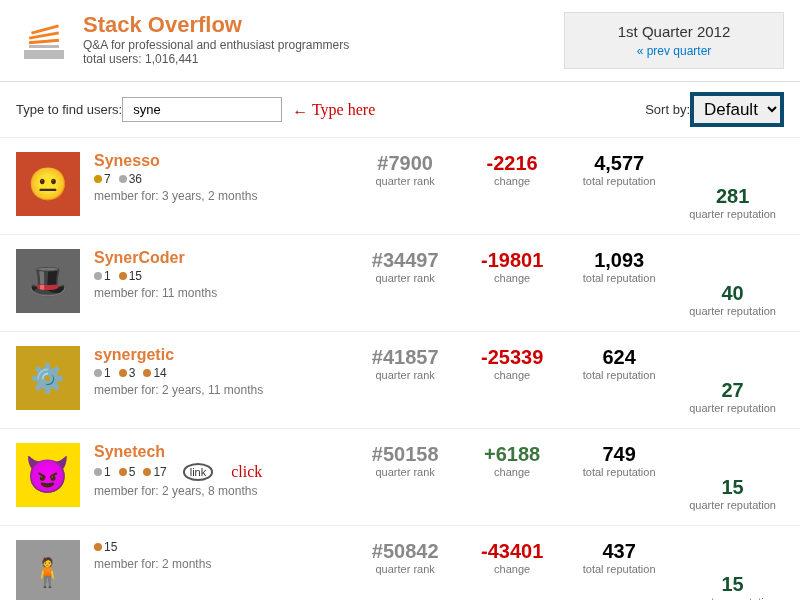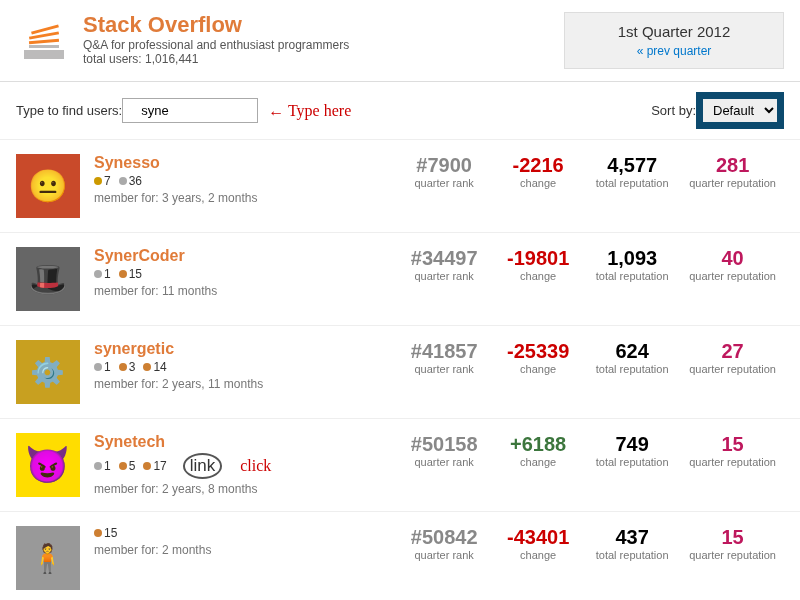--- a/index.html
+++ b/index.html
@@ -13,43 +13,43 @@
     .header-title { color: #e07b39; font-size: 22px; font-weight: bold; }
     .header-desc { color: #555; font-size: 12px; }
     .header-users { color: #555; font-size: 12px; }
     .header-quarter { background: #f0f0f0; border: 1px solid #ddd; padding: 10px 30px; text-align: center; min-width: 220px; }
     .quarter-title { font-size: 15px; color: #333; margin-bottom: 4px; }
     .prev-quarter { color: #0077cc; font-size: 12px; cursor: pointer; }
 
     
     .search-bar { display: flex; align-items: center; padding: 10px 16px; border-bottom: 1px solid #eee; position: relative; }
     .search-label { font-size: 13px; color: #333; white-space: nowrap; }
-    .search-input { border: 1px solid #aaa; padding: 4px 18px; font-size: 13px; width: 136px; outline: none; }
+    .search-input { border: 1px solid #aaa; padding: 4px 10px; font-size: 13px; width: 160px; outline: none; }
     .sort-label { margin-left: auto; font-size: 13px; color: #333; }
-    .sort-select { border: 7px solid #0c4a6e; padding: 3px 6px; font-size: 13px; }
+    .sort-select { border: 4px solid #0c4a6e; padding: 3px 6px; font-size: 17px; }
 
     
     .user-row { display: flex; align-items: flex-start; padding: 14px 16px; border-bottom: 1px solid #eee; }
     .user-avatar { width: 64px; height: 64px; margin-right: 14px; flex-shrink: 0; overflow: hidden; }
     .user-info { flex: 1; min-width: 0; }
     .user-name { color: #e07b39; font-size: 16px; font-weight: bold; margin-bottom: 2px; }
     .user-badges { display: flex; align-items: center; gap: 8px; font-size: 12px; margin-bottom: 3px; }
     .badge-dot { display: inline-block; width: 8px; height: 8px; border-radius: 50%; margin-right: 2px; }
     .dot-gold { background: #cc9900; }
     .dot-silver { background: #aaa; }
     .dot-bronze { background: #cd7f32; }
     .user-member { color: #777; font-size: 12px; }
-    .user-stats { display: flex; gap: 4px; margin-left: auto; align-items: flex-start; }
+    .user-stats { display: flex; gap: 17px; margin-left: auto; align-items: flex-start; }
     .stat-block { text-align: center; min-width: 90px; padding: 0 8px; }
     .stat-main { font-size: 20px; font-weight: bold; }
     .stat-main.rank { color: #888; }
     .stat-main.change-neg { color: #cc0000; }
     .stat-main.change-pos { color: #3c763d; }
     .stat-main.reputation { color: #000000; }
-    .stat-main.quarter-rep { color: #be185d; }
+    .stat-main.quarter-rep { color: #14532d; margin-top: 33px; }
     .stat-label { font-size: 11px; color: #777; }
   </style>
 </head>
 <body>
 
 <div class="header">
   <div class="header-logo">
 
     <svg viewBox="0 0 50 50" xmlns="http://www.w3.org/2000/svg">
       <rect x="5" y="35" width="40" height="4" fill="#bcbbbb"></rect>
@@ -184,21 +184,21 @@
     <div class="user-row">
     <div class="user-avatar">
         <div style="width:64px;height:64px;background:#ffdd00;display:flex;align-items:center;justify-content:center;font-size:36px;">😈</div>
       </div>
     <div class="user-info">
       <div class="user-name">Synetech</div>
       <div class="user-badges">
           <span><span class="badge-dot dot-silver"></span>1</span>
           <span><span class="badge-dot dot-bronze"></span>5</span>
           <span><span class="badge-dot dot-bronze"></span>17</span>
-          <span style="margin-left:8px; border:2px solid #555; border-radius:50%; padding:1px 5px; font-size:17px; color:#333; display:inline-block;">link</span>
+          <span style="margin-left:8px; border:2px solid #555; border-radius:50%; padding:1px 5px; font-size:11px; color:#333; display:inline-block;">link</span>
     <span style="font-family:'Comic Sans MS',cursive; color:#cc0000; font-size:16px; margin-left:10px;">click</span>
         </div>
       <div class="user-member">member for: 2 years, 8 months</div>
     </div>
     <div class="user-stats">
       <div class="stat-block">
         <div class="stat-main rank">#50158</div>
         <div class="stat-label">quarter rank</div>
       </div>
       <div class="stat-block">

